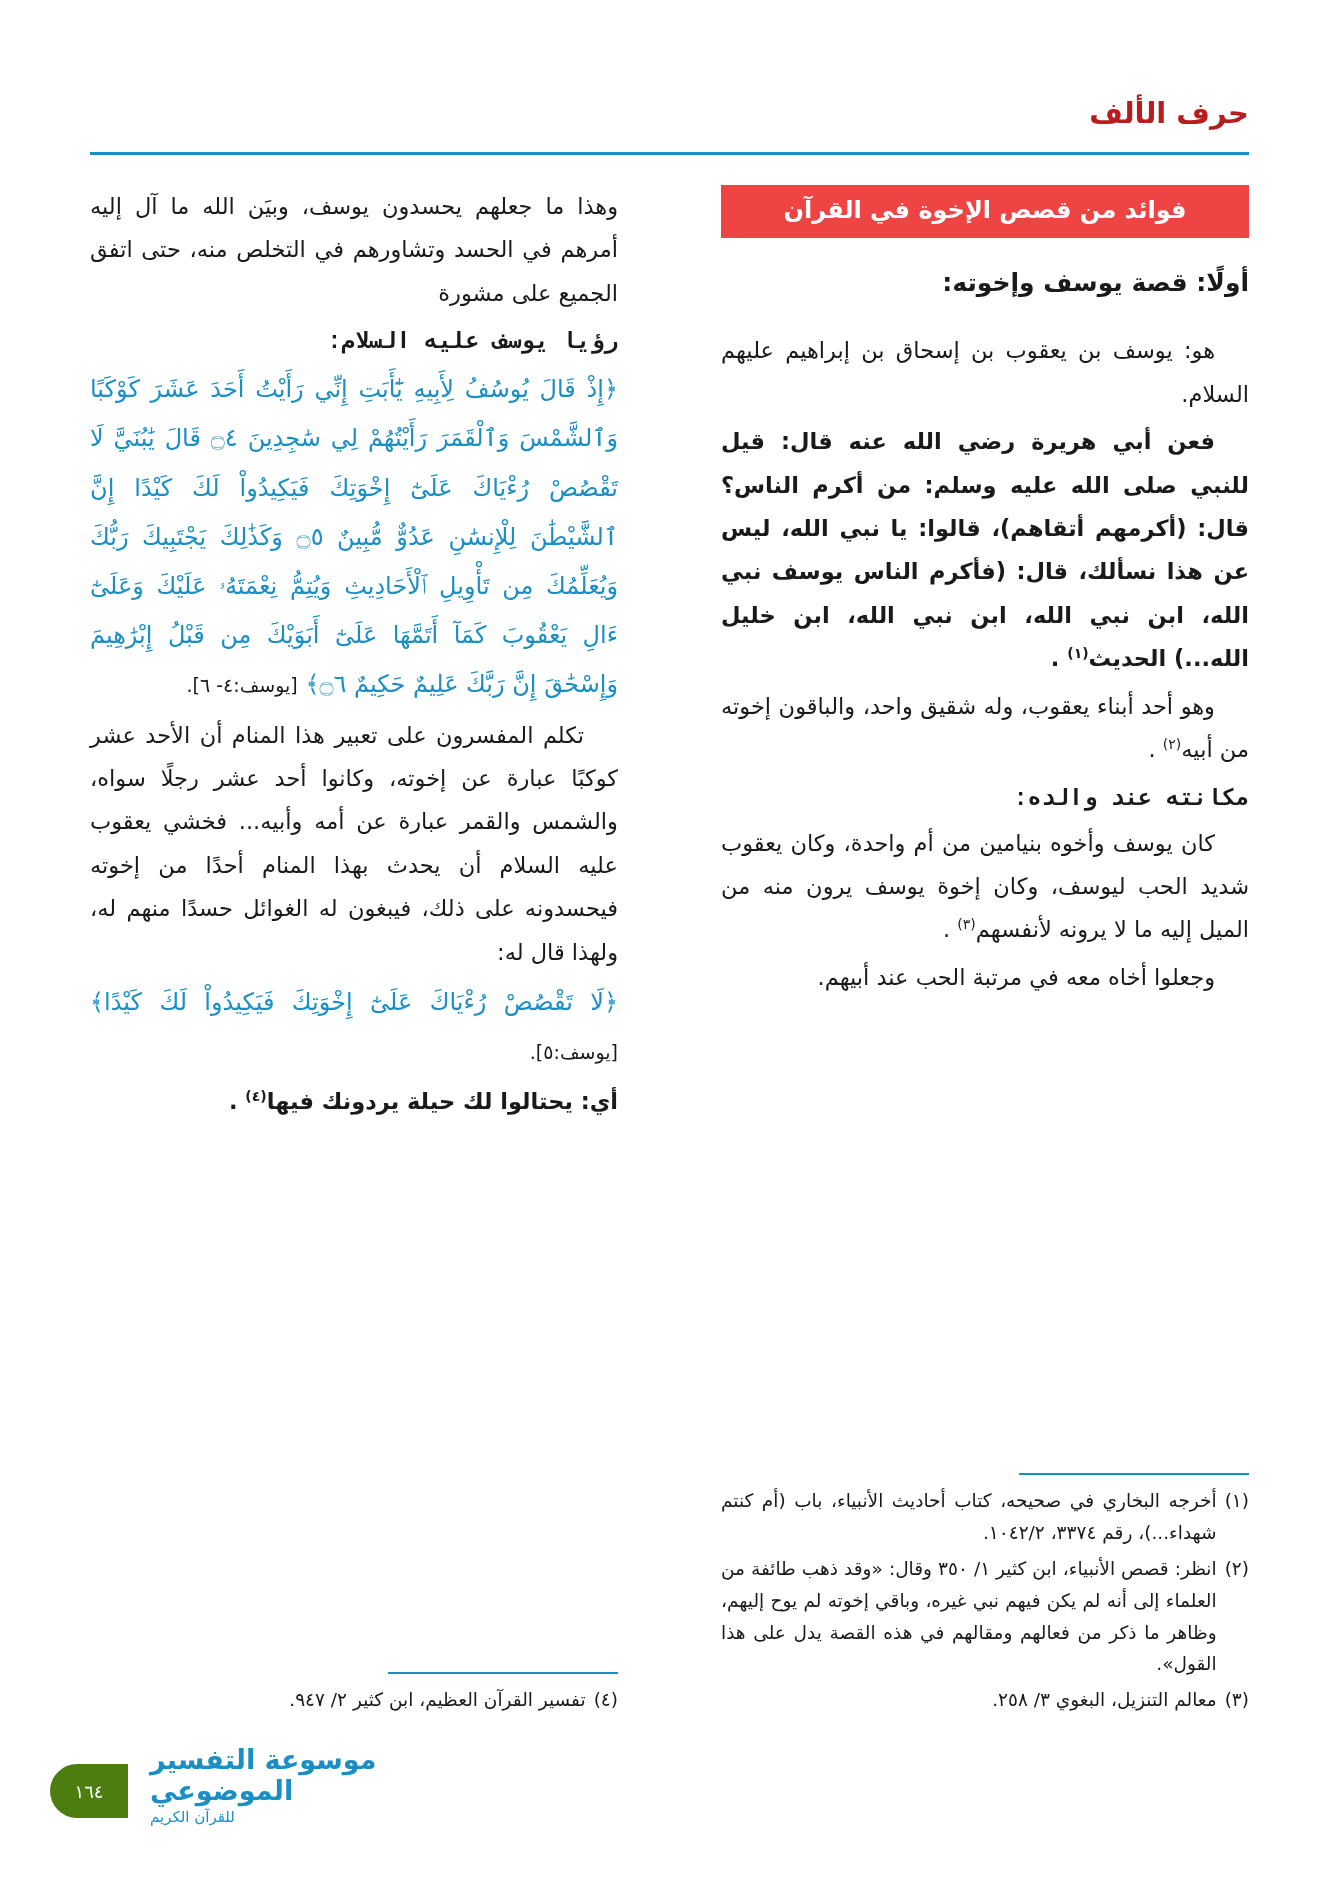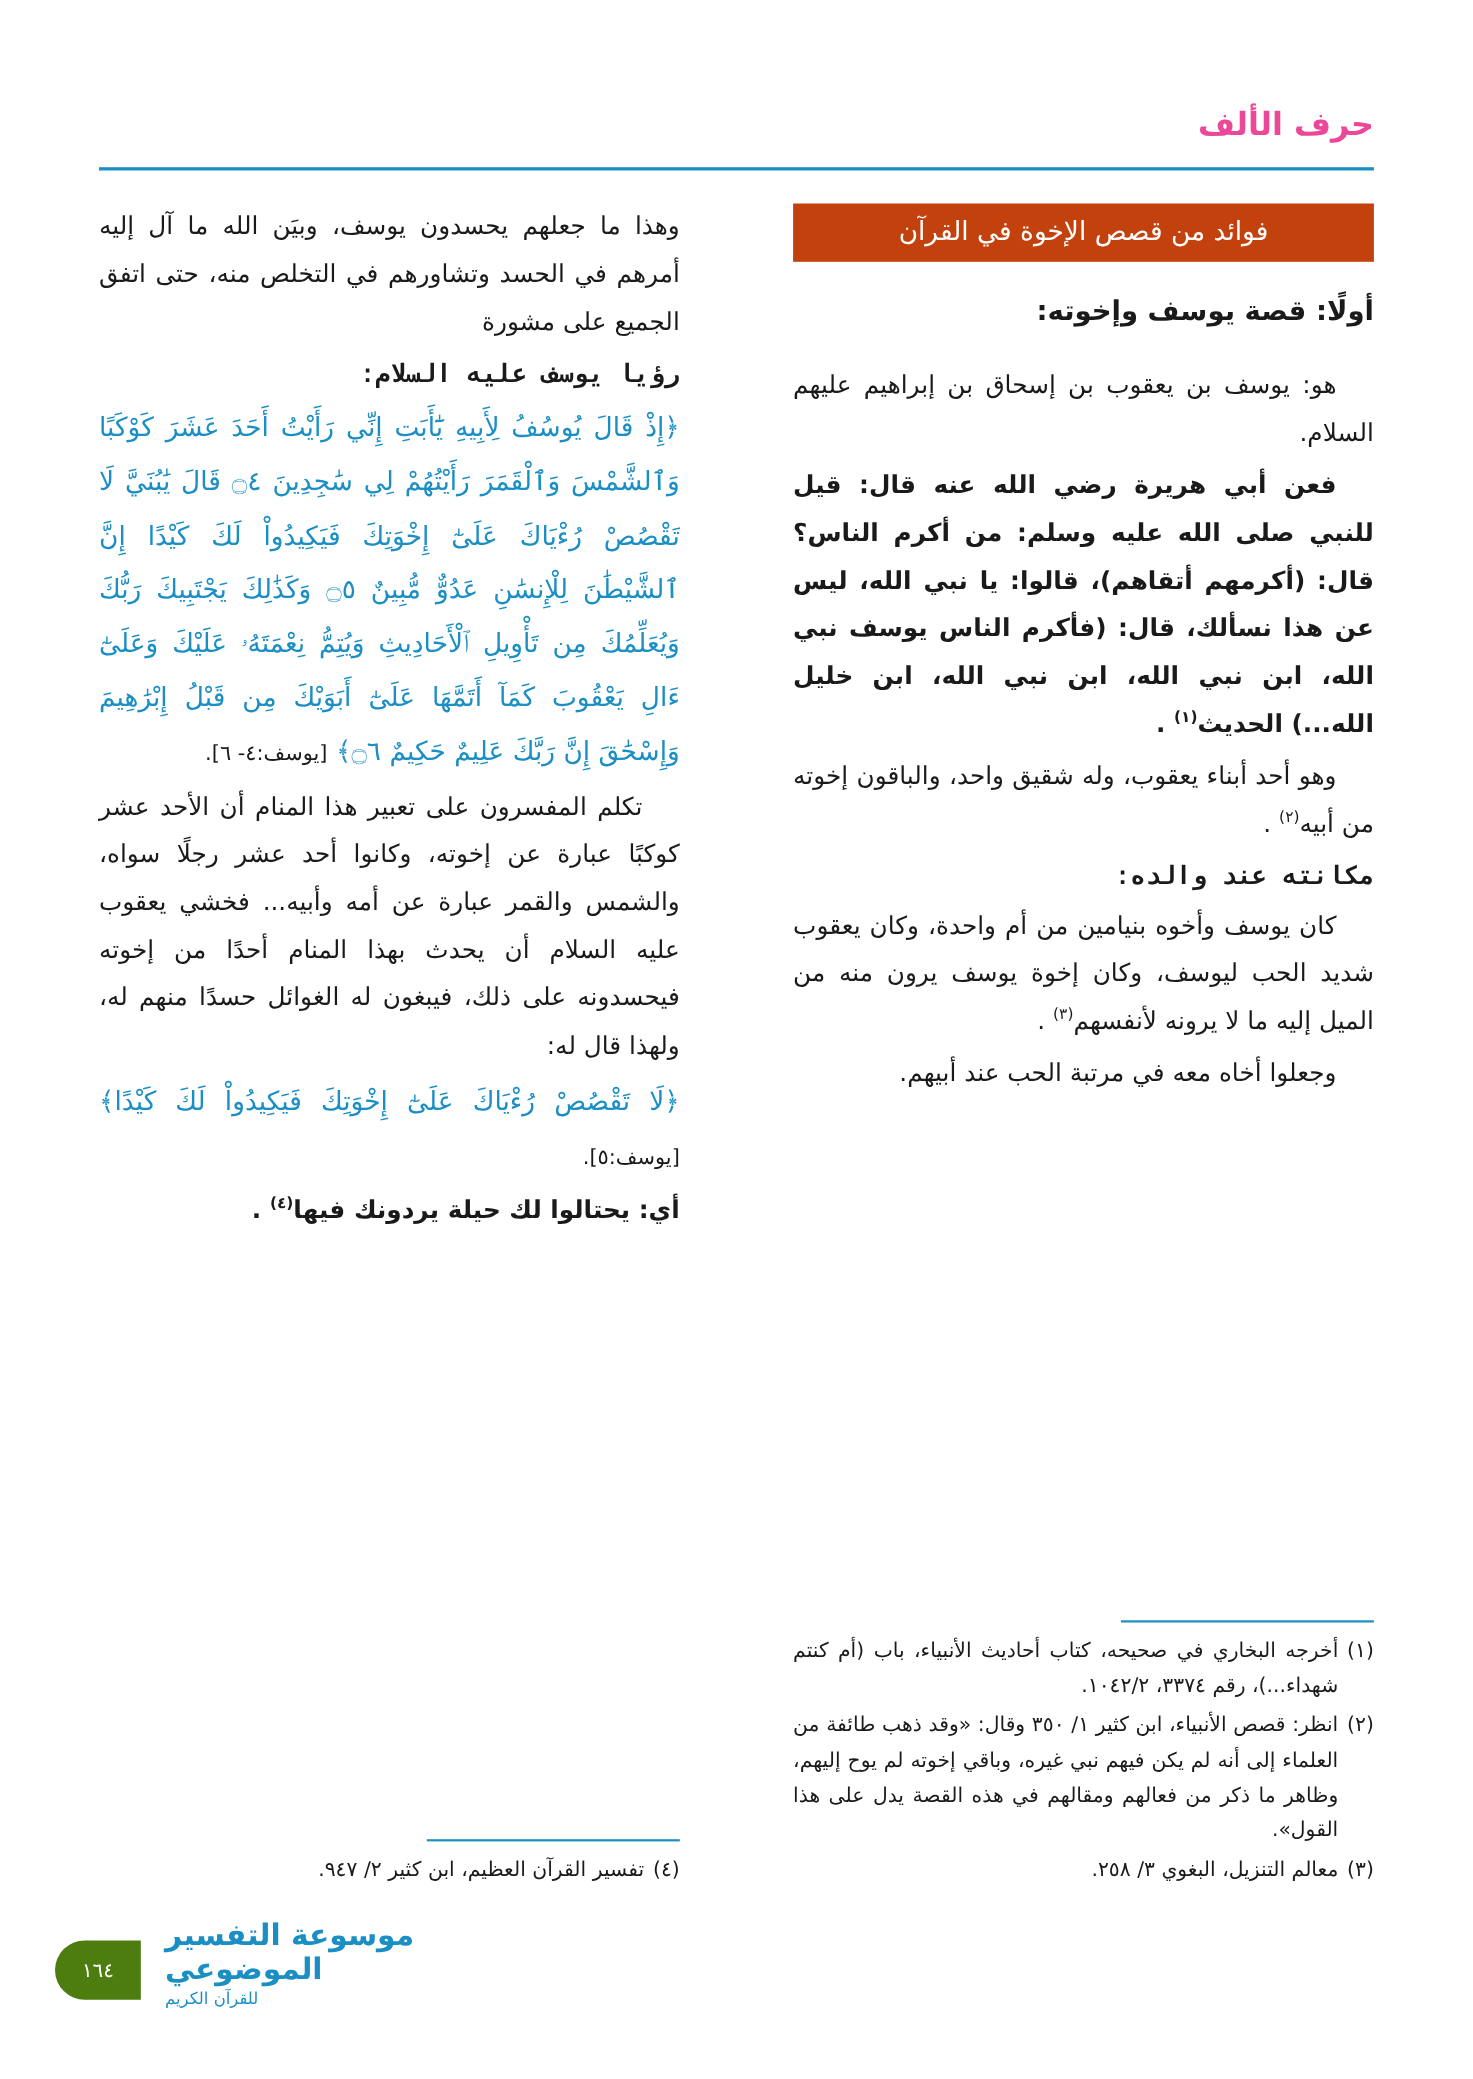--- a/index.html
+++ b/index.html
@@ -28,21 +28,21 @@
     right: 90px;
     left: 90px;
     height: 62px;
   }
   .header-title {
     position: absolute;
     right: 0;
     top: 0;
     font-size: 29px;
     font-weight: bold;
-    color: #ec4899;
+    color: #b91c1c;
     letter-spacing: -1px;
     white-space: nowrap;
   }
   .header-rule {
     position: absolute;
     right: 0;
     left: 0;
     top: 56px;
     height: 3px;
     background: #1b8fc4;
@@ -60,24 +60,24 @@
     position: absolute;
     top: 0;
     bottom: 0;
     width: 528px;
   }
   .col-right { right: 0; }
   .col-left  { left: 0; }
 
   
   .banner {
-    background: #c2410c;
+    background: #ef4444;
     color: #ffffff;
     font-size: 24px;
-    font-weight: normal;
+    font-weight: bold;
     text-align: center;
     padding: 11px 10px 13px 10px;
     margin-bottom: 26px;
     line-height: 1.2;
   }
 
   .subhead {
     font-size: 25px;
     font-weight: bold;
     color: #1a1a1a;

